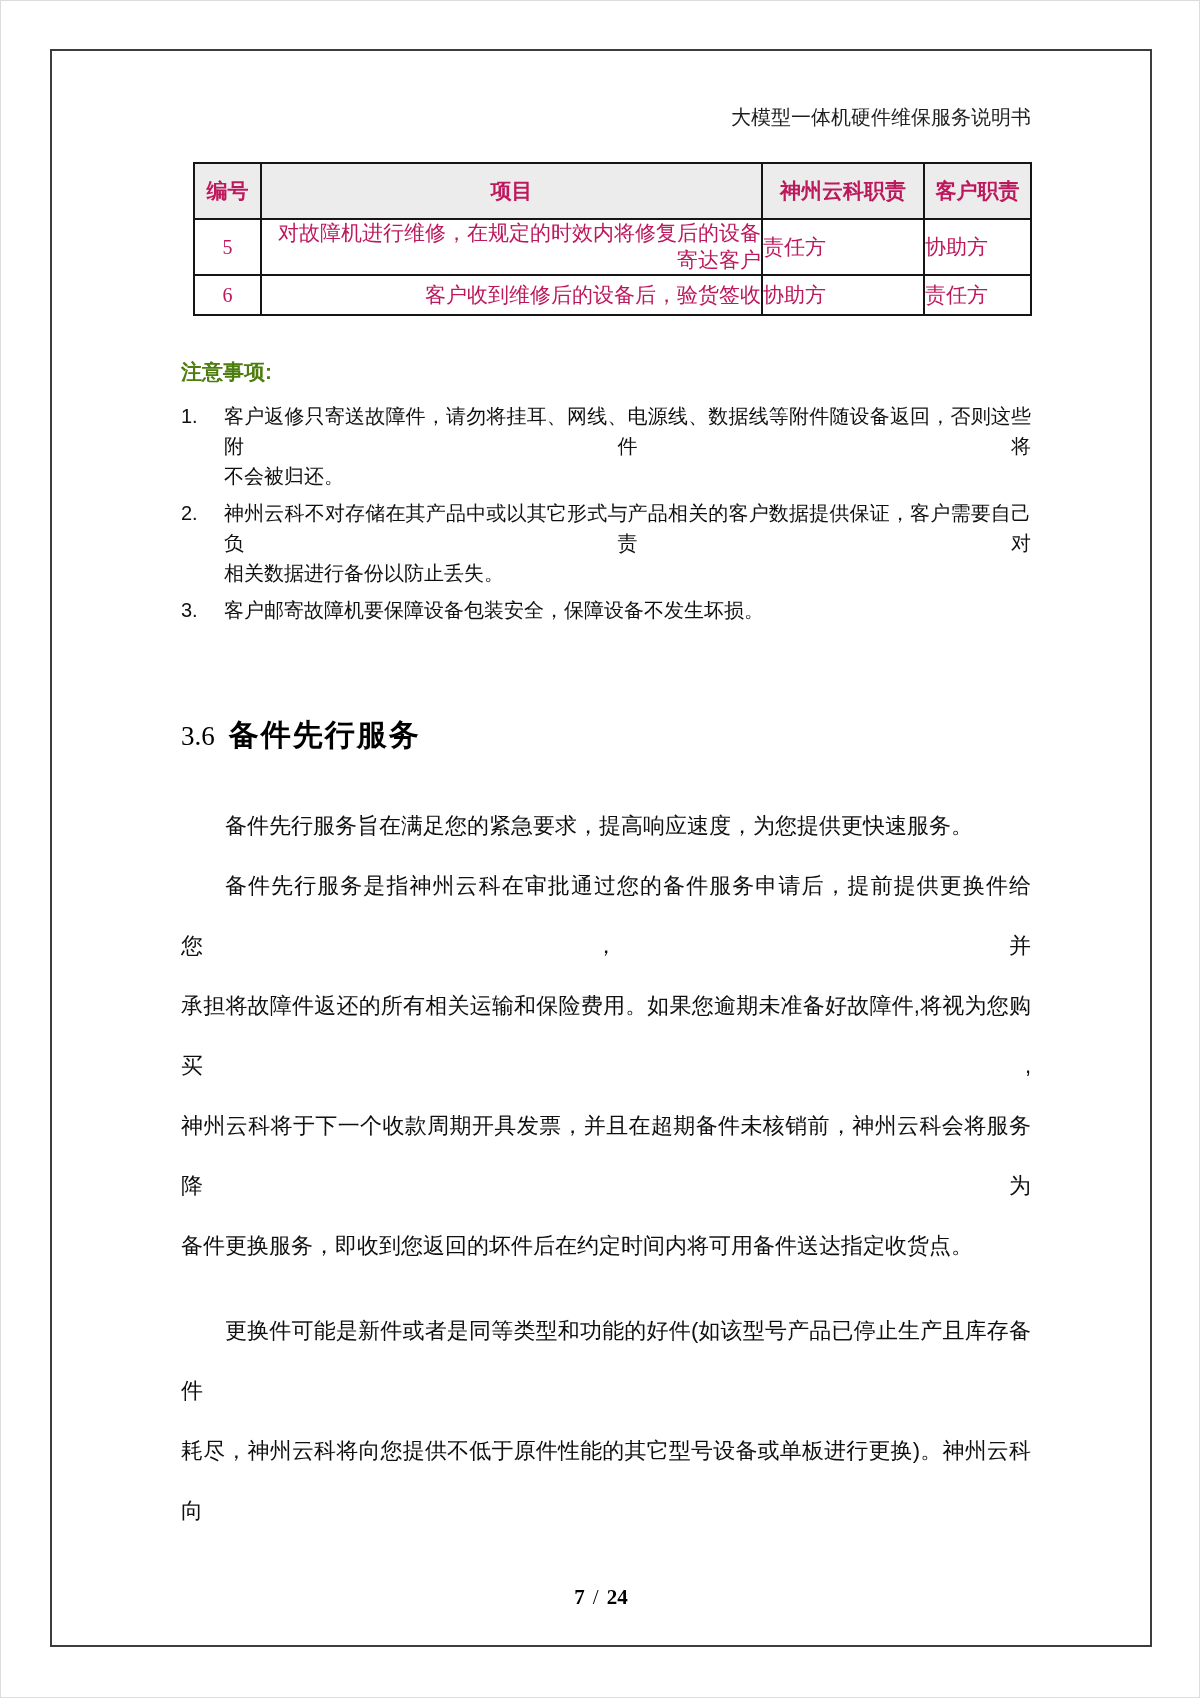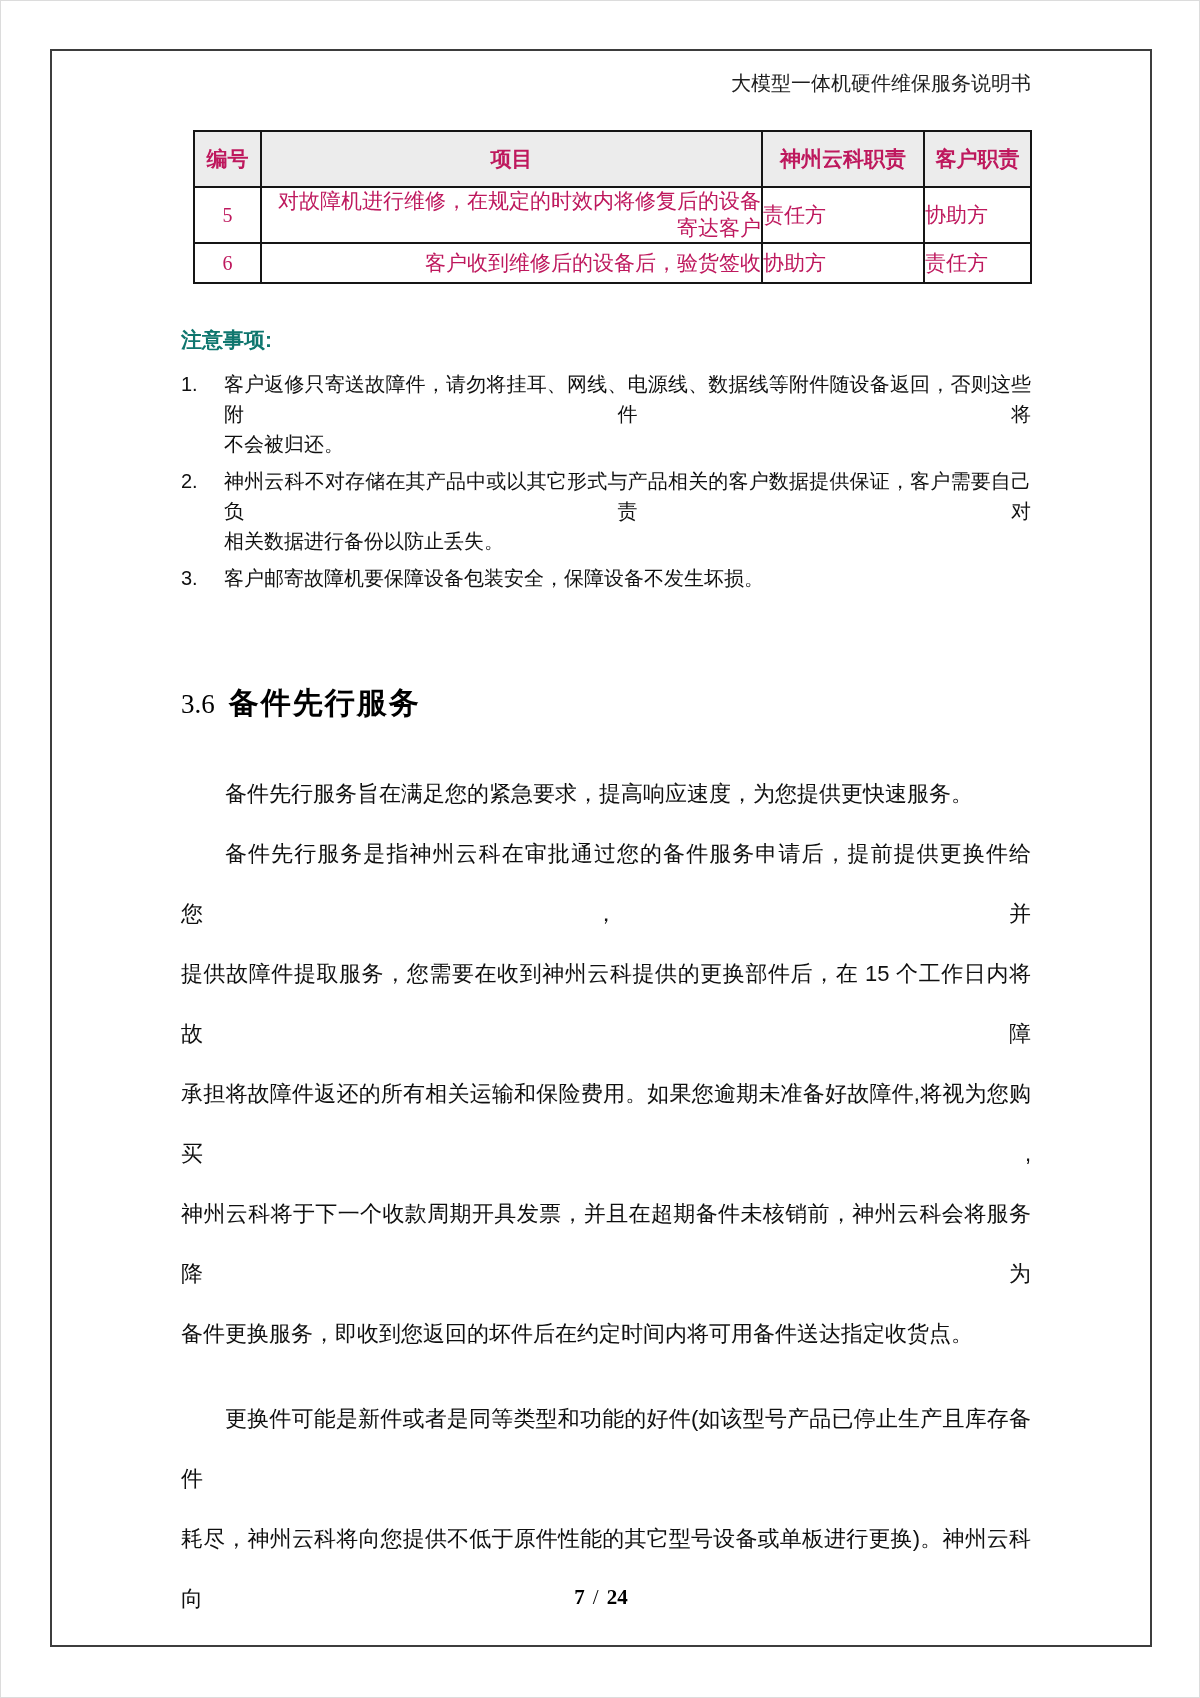--- a/index.html
+++ b/index.html
@@ -8,41 +8,41 @@
     font-family:"Liberation Sans", sans-serif; color:#141414;
     border:1px solid #dcdcdc; box-sizing:border-box; overflow:hidden;
   }
   .frame {
     position:absolute; left:49px; top:48px; width:1102px; height:1598px;
     border:2px solid #3d3d3d; box-sizing:border-box; pointer-events:none;
   }
   .content { position:absolute; left:180px; top:0; width:850px; }
 
   .doc-header {
-    padding-top:72px; text-align:right;
-    font-family:Liberation Mono, monospace; font-size:20px; line-height:24px; color:#1d1d1d;
+    padding-top:104px; text-align:right;
+    font-family:Liberation Sans, sans-serif; font-size:20px; line-height:24px; color:#1d1d1d;
   }
 
   .table-wrap { margin:33px 0 0 12px; }
   table.resp {
     border-collapse:collapse; width:837px; table-layout:fixed;
     font-family:"Liberation Serif", serif; color:#be185d;
   }
   table.resp th, table.resp td { border:2px solid #151515; padding:0; }
   table.resp th {
     background:#ececec; font-weight:bold; font-size:21px; height:54px;
     text-align:center; vertical-align:middle;
   }
   td.cell-no { text-align:center; vertical-align:middle; font-size:20px; }
   td.cell-item { text-align:right; vertical-align:middle; font-size:21px; line-height:27px; padding:0 12px; }
   td.cell-role { text-align:left; vertical-align:middle; font-size:21px; }
   tr.row-a td { height:52px; }
   tr.row-b td { height:38px; }
 
-  .notes-label { margin-top:45px; font-size:21px; font-weight:bold; line-height:22px; color:#0f766e; }
+  .notes-label { margin-top:45px; font-size:21px; font-weight:bold; line-height:22px; color:#4d7c0f; }
   .note-item { display:flex; font-size:20px; line-height:30px; color:#101010; }
   .note-item.first { margin-top:18px; }
   .note-item.next  { margin-top:7px; }
   .note-num { width:43px; flex:none; }
   .note-lines { flex:1; }
   .note-line.fill { text-align:justify; text-align-last:justify; }
 
   .section-heading { margin-top:92px; line-height:36px; white-space:nowrap; }
   .sec-num { font-family:"Liberation Serif", serif; font-size:27px; color:#000; }
   .sec-title { font-size:30px; font-weight:bold; color:#000; margin-left:14px; letter-spacing:2px; }
@@ -134,21 +134,20 @@
     <div class="section-heading">
       <span class="sec-num">3.6</span><span class="sec-title">备件先行服务</span>
     </div>
 
     <div class="para p0">
       <div class="pline ind">备件先行服务旨在满足您的紧急要求，提高响应速度，为您提供更快速服务。</div>
     </div>
 
     <div class="para p1">
       <div class="pline ind fill">备件先行服务是指神州云科在审批通过您的备件服务申请后，提前提供更换件给您，并</div>
-      <div class="pline fill">提供故障件提取服务，您需要在收到神州云科提供的更换部件后，在 15 个工作日内将故障</div>
       <div class="pline fill">承担将故障件返还的所有相关运输和保险费用。如果您逾期未准备好故障件,将视为您购买,</div>
       <div class="pline fill">神州云科将于下一个收款周期开具发票，并且在超期备件未核销前，神州云科会将服务降为</div>
       <div class="pline">备件更换服务，即收到您返回的坏件后在约定时间内将可用备件送达指定收货点。</div>
     </div>
 
     <div class="para p2">
       <div class="pline ind fill">更换件可能是新件或者是同等类型和功能的好件(如该型号产品已停止生产且库存备件</div>
       <div class="pline fill">耗尽，神州云科将向您提供不低于原件性能的其它型号设备或单板进行更换)。神州云科向</div>
 
     </div>

